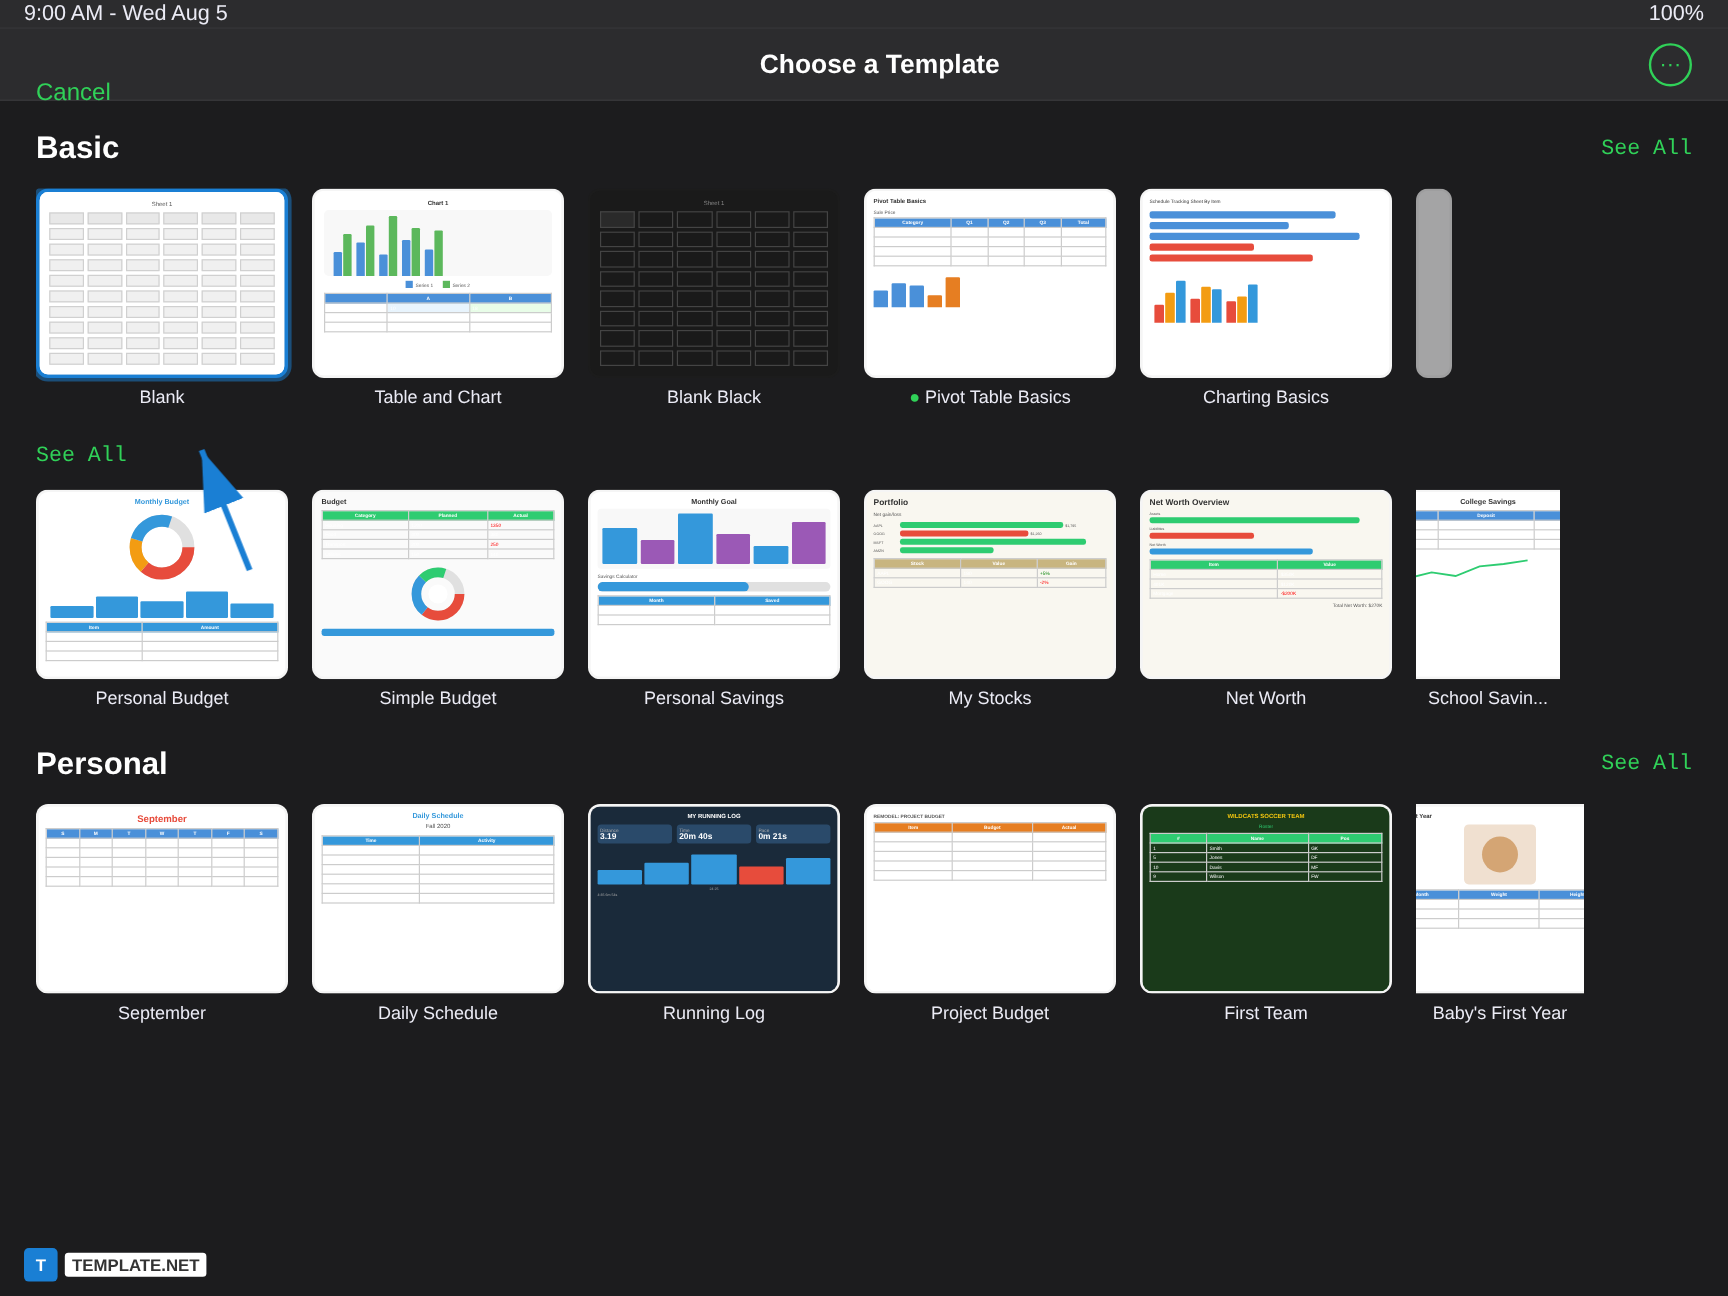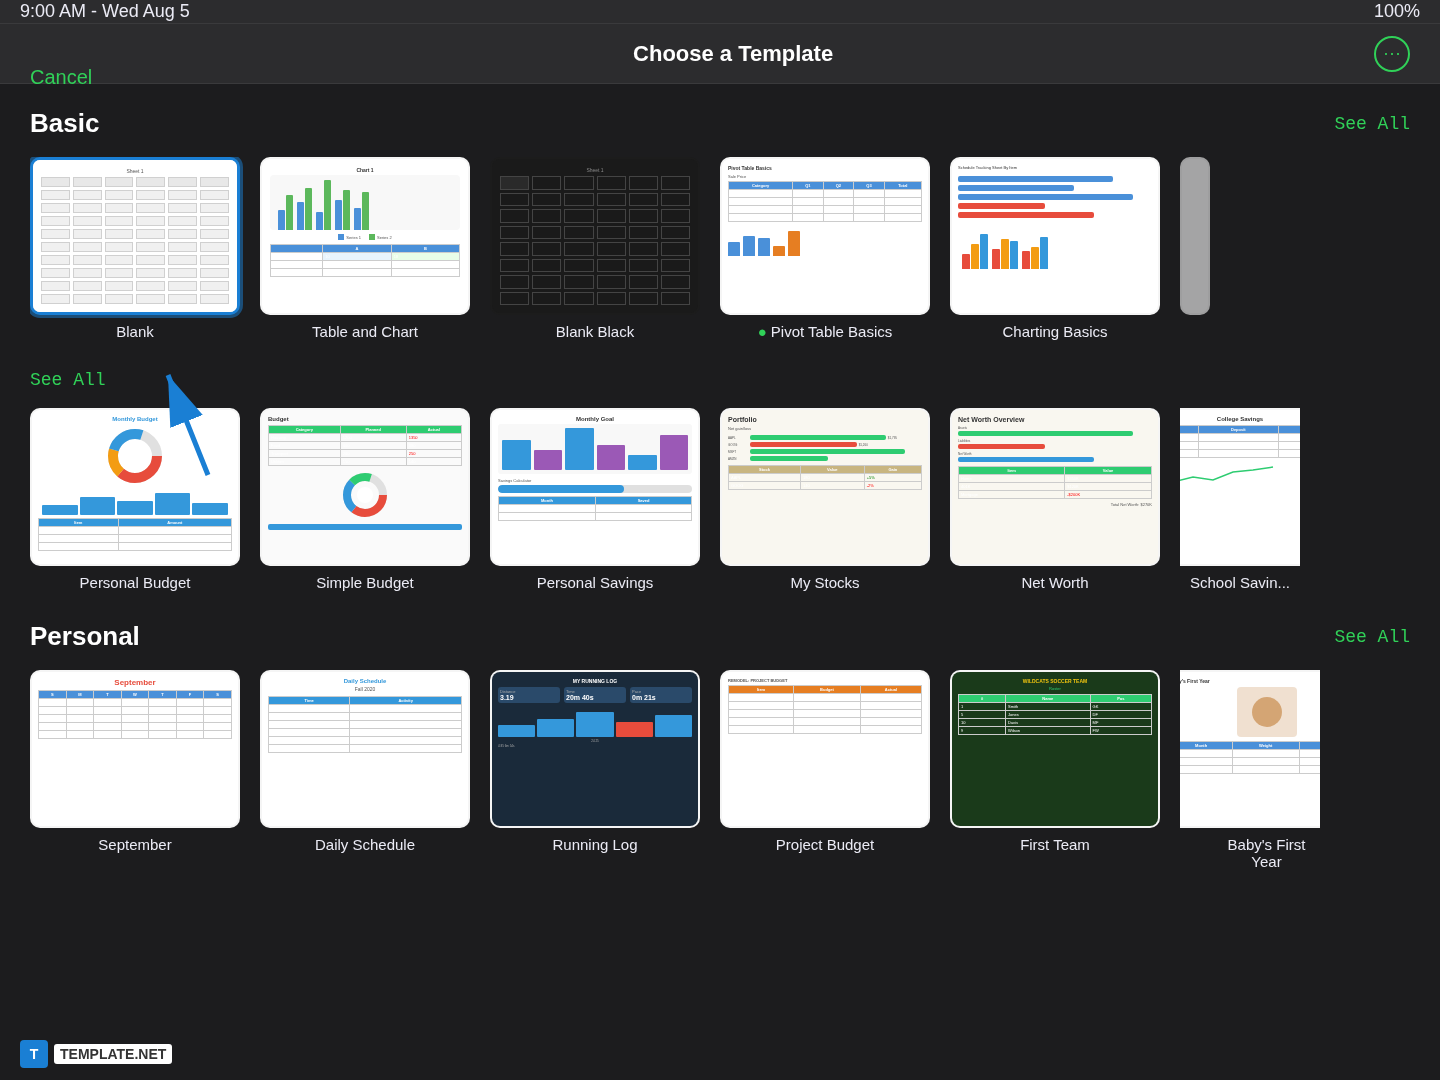--- a/index.html
+++ b/index.html
@@ -1188,21 +1188,21 @@
                     <td>Wilson</td>
                     <td>FW</td>
                   </tr>
             </tbody>
               </table>
           </div>
         </div>
         <span class="template-label">First Team</span>
       </div>
 
-      <div class="template-item" style="overflow:hidden;max-width:140px;padding-left:33px;">
+      <div class="template-item" style="overflow:hidden;max-width:140px;">
         <div class="template-thumbnail" style="width:210px;">
           <div class="thumb-baby">
             <div style="font-size:5px;color:#333;font-weight:bold;margin-bottom:3px;">Baby's First Year</div>
 
             <div style="width:60px;height:50px;background:#f0e0d0;border-radius:4px;margin:0 auto 4px;display:flex;align-items:center;justify-content:center;">
               <div style="width:30px;height:30px;border-radius:50%;background:#d4a574;"></div>
             </div>
             <table class="mini-table">
               <tbody>
                   <tr>

